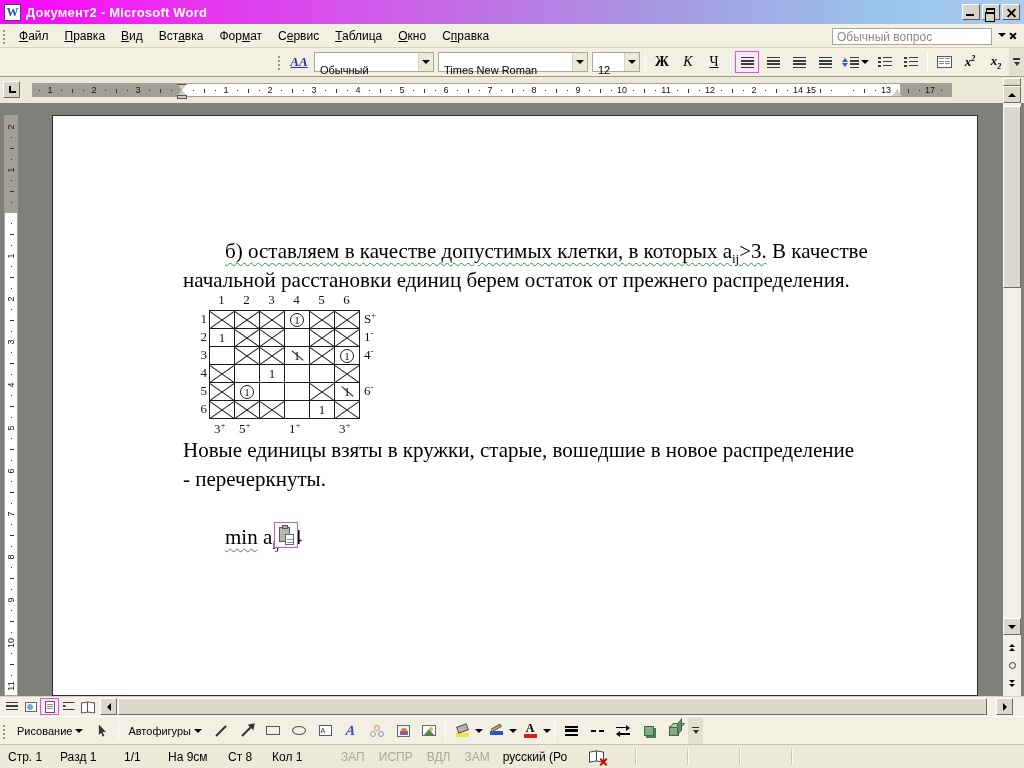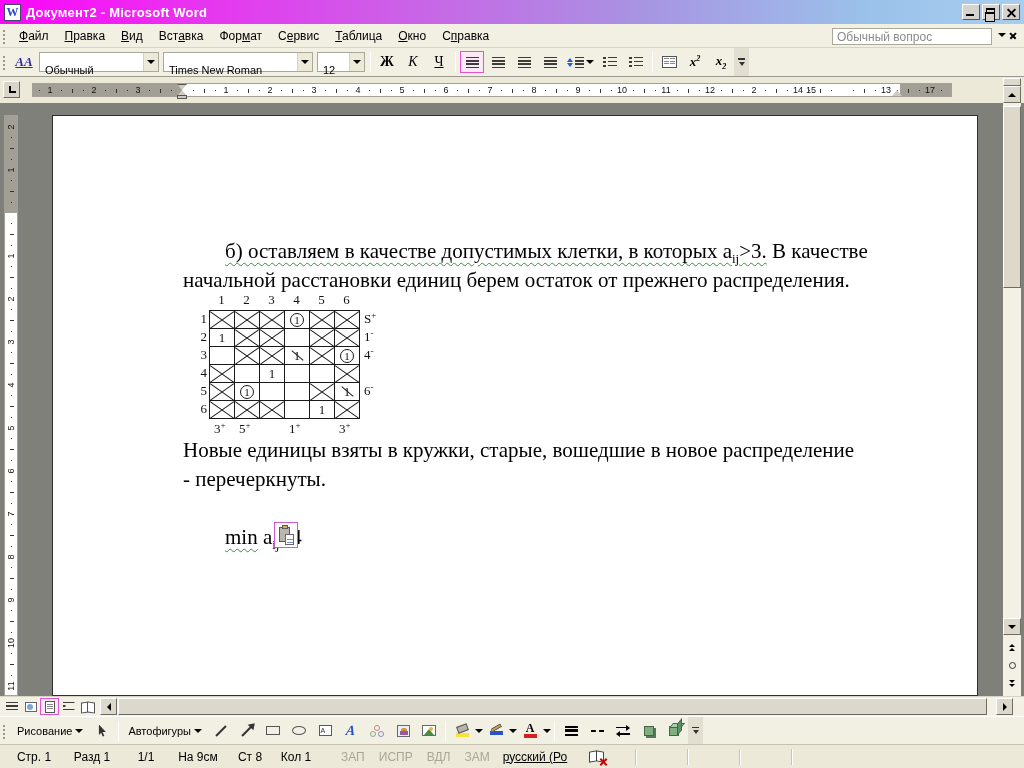--- a/index.html
+++ b/index.html
@@ -39,21 +39,21 @@
   .qb-close { position:absolute; right:4px; top:4px; width:13px; height:15px; }
   .qb-close .xbar { width:8px; height:1.6px; left:2px; top:7px; }
 
   .tri-d { width:0; height:0; border-left:4px solid transparent; border-right:4px solid transparent; border-top:4px solid #000; }
   .tri-u { width:0; height:0; border-left:4px solid transparent; border-right:4px solid transparent; border-bottom:4px solid #000; }
   .tri-l { width:0; height:0; border-top:4px solid transparent; border-bottom:4px solid transparent; border-right:4px solid #000; }
   .tri-r { width:0; height:0; border-top:4px solid transparent; border-bottom:4px solid transparent; border-left:4px solid #000; }
 
   
   .fmtbar { position:absolute; left:0; top:48px; width:1024px; height:29px; background:#f2efe3;
-    display:flex; align-items:center; border-bottom:1px solid #9c9a8c; }
+    display:flex; align-items:center; border-bottom:1px solid #9c9a8c;justify-content:flex-end; }
   .tsep { width:1px; height:20px; background:#bcb8a8; border-right:1px solid #fff; margin:0 3px; }
   .tbtn { height:22px; min-width:24px; display:flex; align-items:center; justify-content:center;
     border:1px solid transparent; margin:0 1px; position:relative; }
   .tbtn.selected { border:1px solid #e352cf; background:#fbe9f6; }
   .serifbtn { font-family:"Liberation Serif", serif; font-size:14px; }
   .bold { font-weight:bold; } .ital { font-style:italic; } .und { text-decoration:underline; }
   .styles-aa { color:#2b2d9e; font-family:"Liberation Serif", serif; font-weight:bold; font-style:italic;
     text-decoration:underline; font-size:13px; }
   .combo { display:flex; align-items:center; background:#fff; border:1px solid #aca899; height:20px;
     font-size:11px; padding-left:5px; margin:0 2px; }
@@ -206,25 +206,25 @@
   .ic-arrows .a2 { position:absolute; right:0; bottom:1px; width:10px; height:1.6px; background:#000; }
   .ic-arrows .a2:after { content:""; position:absolute; left:-4px; top:-2px; border-right:4px solid #000; border-top:3px solid transparent; border-bottom:3px solid transparent; }
   .ic-shadow { width:10px; height:10px; background:#7fae7f; border:1px solid #446644; box-shadow:2px 2px 0 #55775f; }
   .ic-3d { position:relative; width:10px; height:10px; background:#7fae7f; border:1px solid #446644; margin-right:3px; }
   .ic-3d:before { content:""; position:absolute; left:-1px; top:-4px; width:10px; height:3px; background:#a8cfa8; border:1px solid #446644; transform:skewX(-40deg); transform-origin:bottom left; }
   .ic-3d:after { content:""; position:absolute; right:-4px; top:-3px; width:3px; height:10px; background:#5c8f6c; border:1px solid #446644; transform:skewY(-50deg); transform-origin:top left; }
   .selarrow { width:10px; height:12px; background:#333; clip-path:polygon(15% 0,85% 62%,52% 62%,70% 95%,52% 100%,38% 68%,15% 88%); }
 
   
   .statusbar { position:absolute; left:0; top:744px; width:1024px; height:24px; background:#ece9d8;
-    border-top:1px solid #c6c2b0; display:flex; align-items:center; font-size:12px;text-align:center; }
+    border-top:1px solid #c6c2b0; display:flex; align-items:center; font-size:12px; }
   .st { white-space:nowrap; }
   .st-modes { display:flex; margin-left:14px; }
   .st-mode { color:#aba795; padding:0 7px; }
-  .st-lang { margin-left:6px; white-space:nowrap;text-decoration:underline; }
+  .st-lang { margin-left:6px; white-space:nowrap; }
   .spellicon { position:relative; width:18px; height:14px; margin-left:22px; }
   .spellicon .pg1,.spellicon .pg2 { position:absolute; top:1px; width:8px; height:11px; background:#fff; border:1px solid #444; }
   .spellicon .pg1 { left:0; transform:skewY(-10deg); }
   .spellicon .pg2 { left:7px; transform:skewY(10deg); }
   .spellicon .rx1,.rx2 { position:absolute; right:-1px; bottom:1px; width:9px; height:2px; background:#c00; }
   .spellicon .rx1 { transform:rotate(45deg);} .spellicon .rx2 { transform:rotate(-45deg);}
   .st-cell { height:16px; border-left:1px solid #c9c5b2; box-shadow:inset 1px 0 0 #fff; width:52px; }
 </style>
 </head>
 <body>

